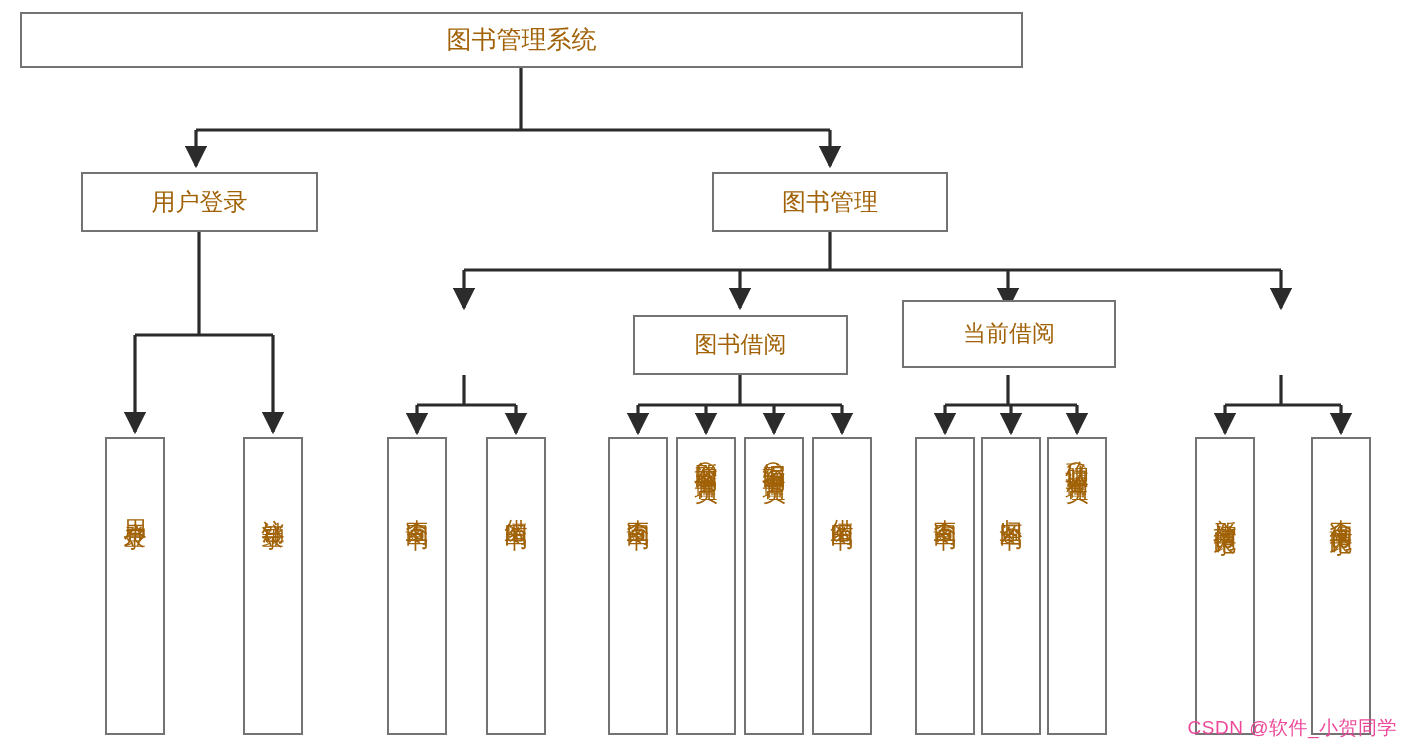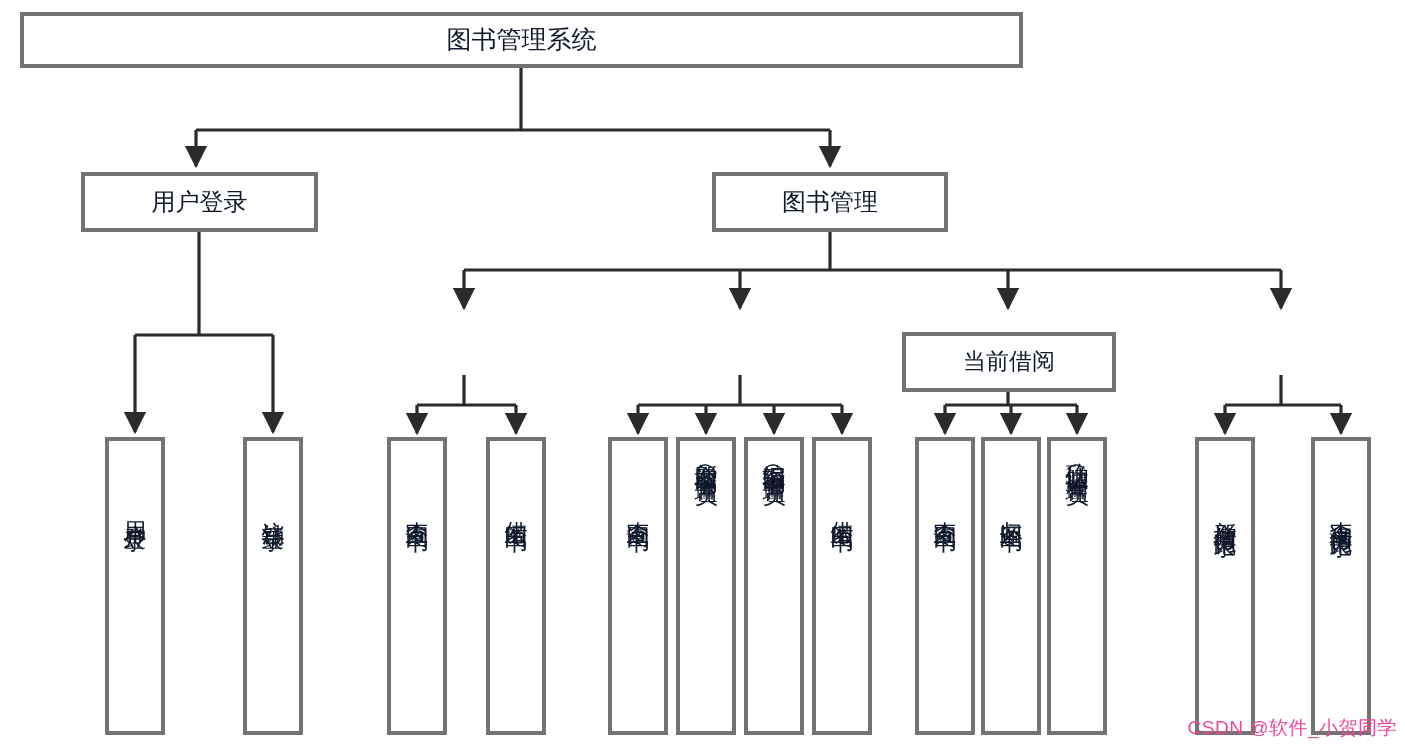--- a/index.html
+++ b/index.html
@@ -22,26 +22,26 @@
     position: absolute;
     left: 0;
     top: 0;
     width: 1405px;
     height: 747px;
     pointer-events: none;
   }
   .node {
     position: absolute;
     box-sizing: border-box;
-    border: 4px solid #737373;
+    border: 2px solid #737373;
     background: #ffffff;
     display: flex;
     align-items: center;
     justify-content: center;
-    color: #0f172a;
+    color: #a16207;
     line-height: 1.18;
     font-family: Liberation Serif, serif;
   }
   .node.root {
     font-size: 25px;
   }
   .node.lvl1 {
     font-size: 24px;
   }
   .node.lvl2 {
@@ -132,21 +132,24 @@
     <span>图书管理系统</span>
   </div>
 
   <div class="node lvl1" style="left:81px; top:172px; width:237px; height:60px;">
     <span>用户登录</span>
   </div>
   <div class="node lvl1" style="left:712px; top:172px; width:236px; height:60px;">
     <span>图书管理</span>
   </div>
 
-  <div class="node lvl2" style="left:902px; top:332px; width:214px; height:60px;">
+  <div class="node lvl2" style="left:633px; top:315px; width:215px; height:60px;">
+    <span>图书借阅</span>
+  </div>
+  <div class="node lvl2" style="left:902px; top:300px; width:214px; height:68px;">
     <span>当前借阅</span>
   </div>
 
   <div class="node leaf mid" style="left:105px; top:437px; width:60px; height:298px;">
     <span class="vtext">用户登录</span>
   </div>
   <div class="node leaf mid" style="left:243px; top:437px; width:60px; height:298px;">
     <span class="vtext">注销登录</span>
   </div>
 

